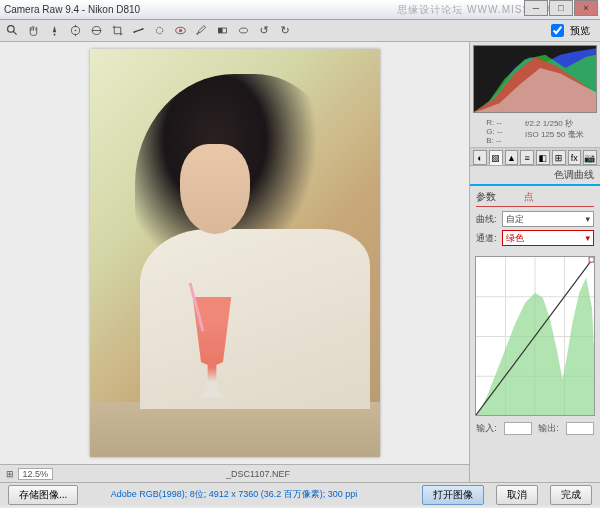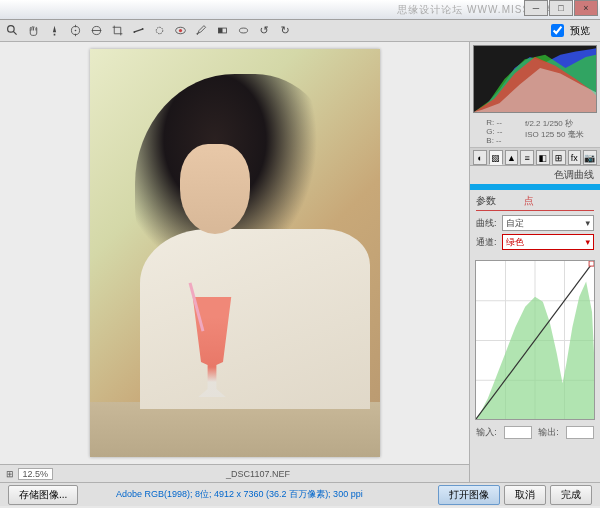--- a/index.html
+++ b/index.html
@@ -25,41 +25,42 @@
 .status{height:18px;background:#e0e0e0;border-top:1px solid #b0b0b0;display:flex;align-items:center;padding:0 6px;font-size:9px;color:#555}
 .zoom{border:1px solid #aaa;padding:0 4px;margin-left:4px;background:#fff}
 .filename{margin:0 auto}
 .panel{width:130px;background:#e0e0e0;display:flex;flex-direction:column}
 .histo{height:68px;background:#1a1a1a;margin:3px;position:relative;border:1px solid #888}
 .histo svg{width:100%;height:100%}
 .info{font-size:8px;color:#666;padding:2px 5px;display:flex;justify-content:space-around;border-bottom:1px solid #bbb}
 .tabs{height:18px;background:#d0d0d0;border-bottom:1px solid #aaa;display:flex;padding:2px 3px 0;gap:2px}
 .tab{width:14px;height:15px;border:1px solid #999;background:#e8e8e8;font-size:9px;display:flex;align-items:center;justify-content:center;cursor:pointer}
 .tab.active{background:#f5f5f5;border-bottom-color:#f5f5f5}
-.panel-title{font-size:10px;text-align:right;padding:2px 6px;border-bottom:6px solid #0ea5e9;color:#444}
+.panel-title{font-size:10px;text-align:right;padding:2px 6px;border-bottom:2px solid #0ea5e9;color:#444}
 .controls{padding:4px 6px;font-size:10px;color:#444}
 .ctrl-row{display:flex;align-items:center;margin-bottom:3px;gap:0}
 .ctrl-row label{width:26px;font-size:9px}
 .sel{flex:1;border:1px solid #999;background:#ffffff;height:16px;font-size:9px;padding:0 3px;display:flex;align-items:center;justify-content:space-between}
 .sel.red{color:#c00;border-color:#c00}
 .curve{margin:3px 5px;height:160px;border:1px solid #999;background:#fff;position:relative}
 .curve svg{width:100%;height:100%}
 .io-row{display:flex;justify-content:space-around;font-size:9px;padding:3px;color:#555}
 .io-row input{width:28px;border:1px solid #aaa;font-size:9px;text-align:center}
 .footer{height:24px;background:#e0e0e0;border-top:1px solid #b0b0b0;display:flex;align-items:center;padding:0 8px;font-size:10px}
 .btn{border:1px solid #999;background:linear-gradient(#f8f8f8,#e0e0e0);padding:2px 10px;font-size:10px;cursor:pointer;border-radius:2px}
 .btn.primary{background:linear-gradient(#d8e8f8,#b8d0e8);border-color:#6899cc}
 .link{color:#0066cc;font-size:9px;margin:0 auto}
-.right-btns{display:flex;gap:4px;margin-left:auto}
+.right-btns{display:flex;gap:12px;margin-left:auto}
 .watermark{position:absolute;right:8px;top:3px;font-size:10px;color:#aaa;letter-spacing:1px}
 </style>
 </head>
 <body>
 
 <div class="titlebar">
+  <span>Camera Raw 9.4 - Nikon D810</span>
   <span class="watermark">思缘设计论坛 WWW.MISSYUAN.COM</span>
   <div class="win-controls">
     <div class="win-btn">─</div>
     <div class="win-btn">□</div>
     <div class="win-btn close">×</div>
   </div>
 </div>
 
 <div class="toolbar">
   <div class="tool">

